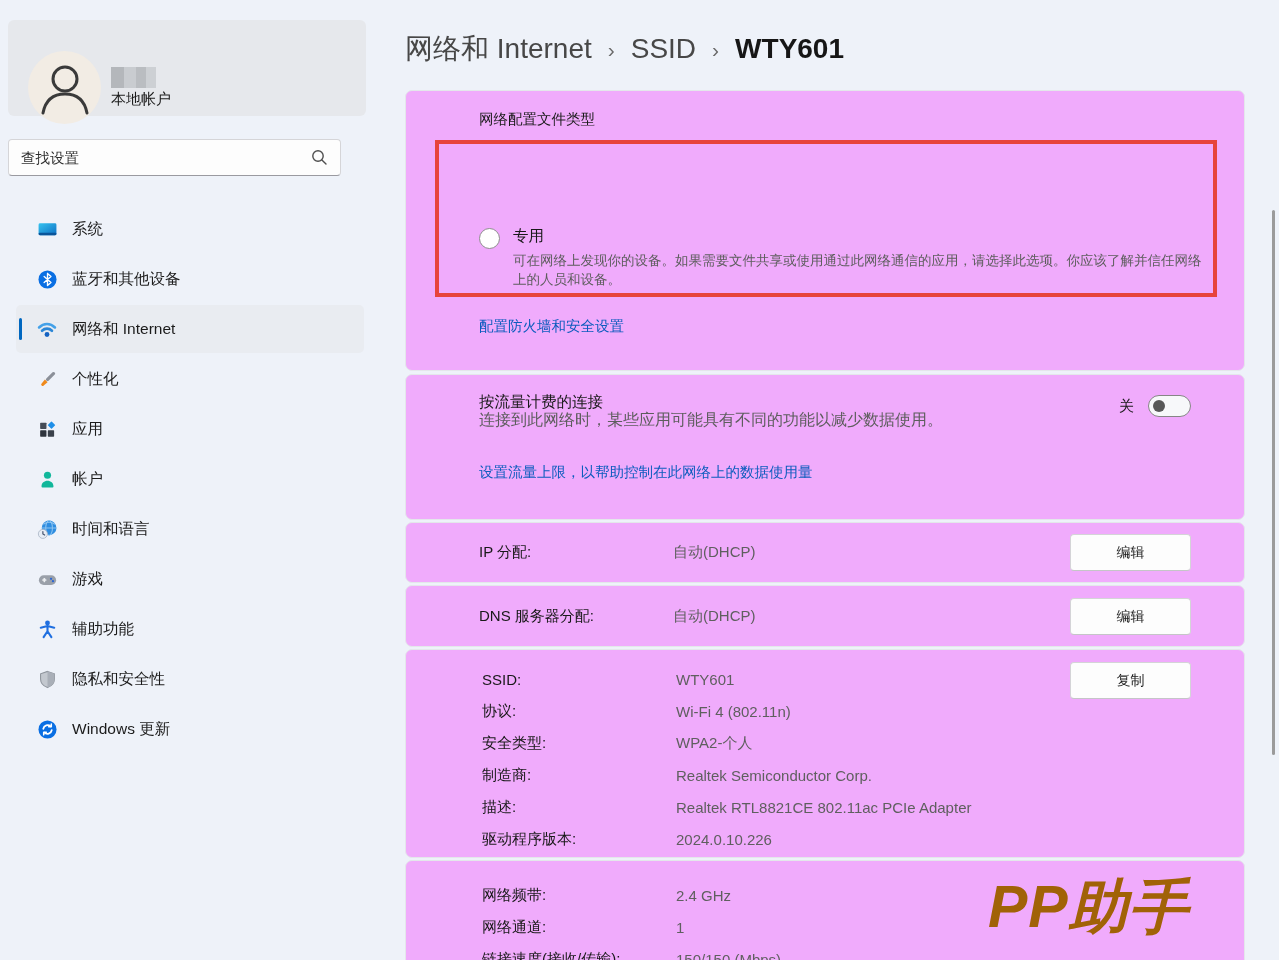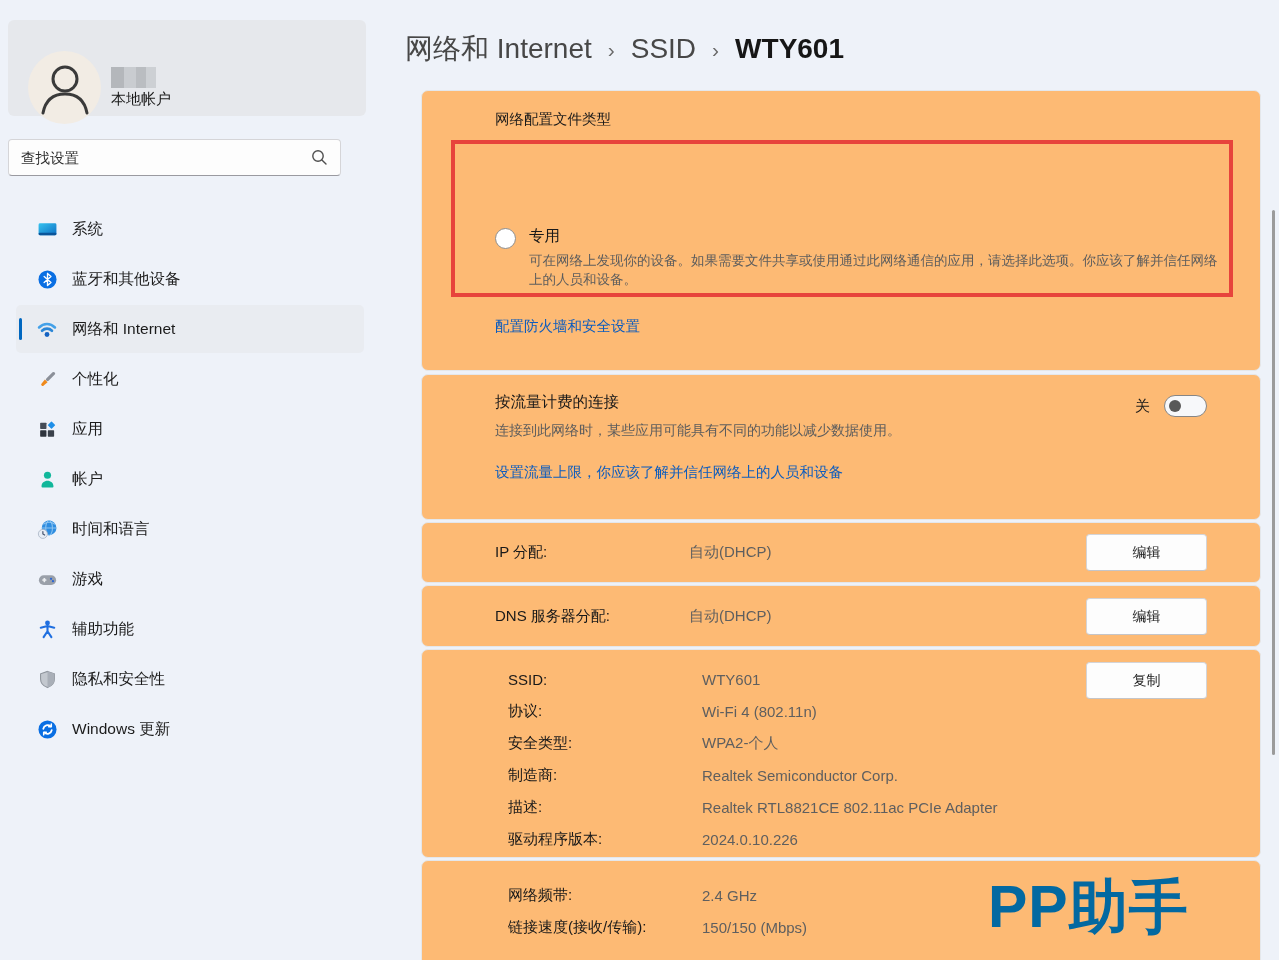--- a/index.html
+++ b/index.html
@@ -31,22 +31,22 @@
   .nav-item .accent { position:absolute; left:3px; top:13px; width:3px; height:22px; border-radius:2px; background:#0067c0; }
   .nav-icon { width:22px; height:22px; display:flex; align-items:center; justify-content:center; }
   .nav-label { margin-left:14px; font-size:15.5px; color:#1b1b1b; }
 
   
   #breadcrumb { left:405px; top:30px; display:flex; align-items:center; font-size:28px; color:#474747; }
   #breadcrumb .sep { font-size:21px; color:#6a6a6a; margin:2px 16px 0 16px; }
   #breadcrumb .current { color:#161616; font-weight:bold; }
 
   
-  .card { position:absolute; left:405px; width:840px; background:#fdba74;
-    border:1px solid #e4e7eb; border-radius:7px;margin-left:16px; }
+  .card { position:absolute; left:405px; width:840px; background:#f0abfc;
+    border:1px solid #e4e7eb; border-radius:7px; }
   #card-profile-type { top:90px; height:281px; }
   #card-metered { top:374px; height:146px; }
   #card-ip { top:522px; height:61px; }
   #card-dns { top:585px; height:62px; }
   #card-ssid { top:649px; height:209px; }
   #card-band { top:860px; height:150px; }
 
   .section-label { position:absolute; left:73px; top:19px; font-size:14.5px; color:#1a1a1a; }
 
   #red-annotation { position:absolute; left:29px; top:49px; width:782px; height:157px;
@@ -55,41 +55,41 @@
   .radio-option { position:absolute; left:73px; }
   .radio-circle { position:absolute; left:0; top:2px; width:21px; height:21px; border-radius:50%; background:#fff; }
   .radio-circle.on  { border:6px solid #0067c0; }
   .radio-circle.off { border:1px solid #8f8f8f; }
   .radio-label { margin-left:34px; font-size:15.5px; color:#191919; }
   .radio-desc { margin-left:34px; margin-top:5px; font-size:13.5px; color:#5d5d5d; width:692px; line-height:1.38; }
 
   .link { position:absolute; left:73px; font-size:14.5px; color:#0d5cbe; cursor:pointer; }
 
   .card-title { position:absolute; left:73px; top:17px; font-size:15.5px; color:#191919; }
-  .card-desc  { position:absolute; left:73px; top:47px; font-size:14px; color:#5d5d5d; }
+  .card-desc  { position:absolute; left:73px; top:35px; font-size:16px; color:#5d5d5d; }
 
   #toggle-group { position:absolute; right:53px; top:20px; display:flex; align-items:center; gap:14px; }
   #toggle-label { font-size:15px; color:#191919; }
   #toggle { width:43px; height:22px; border:1px solid #868686; border-radius:11px; background:#f7f8fa; position:relative; cursor:pointer; }
   #toggle .knob { position:absolute; left:4px; top:4px; width:12px; height:12px; border-radius:50%; background:#585858; }
 
   .row-line { position:absolute; left:73px; top:0; bottom:0; display:flex; align-items:center; }
   .row-label { width:194px; font-size:15px; color:#191919; }
   .row-value { font-size:15px; color:#5f5f5f; }
 
   .btn { position:absolute; right:53px; width:121px; height:37px; background:#fdfdfd;
     border:1px solid #d4d4d7; border-bottom-color:#c5c5c8; border-radius:4px;
     font-size:14px; color:#1a1a1a; font-family:inherit; cursor:pointer; display:flex; align-items:center; justify-content:center; }
 
-  .stack { position:absolute; left:86px; }
+  .stack { position:absolute; left:76px; }
   .stack .srow { height:32px; display:flex; align-items:center; }
 
   
   #scrollbar { right:4px; top:210px; width:3px; height:545px; background:#9b9b9b; border-radius:2px; }
-  #watermark { left:988px; top:868px; font-size:59px; font-weight:bold; color:#0369a1; letter-spacing:1px; z-index:9; }
+  #watermark { left:988px; top:868px; font-size:59px; font-weight:bold; color:#a16207; letter-spacing:1px; z-index:9;font-style:italic; }
 </style>
 </head>
 <body>
 
 <div class="abs" id="profile-card">
   <div class="abs" id="avatar">
     <svg width="72" height="72" viewBox="0 0 72 72">
       <circle cx="36" cy="27" r="12" fill="none" stroke="#3a3a3a" stroke-width="3"></circle>
       <path d="M14 61 c2.5-13 10.5-19 22-19 s19.5 6 22 19" fill="none" stroke="#3a3a3a" stroke-width="3" stroke-linecap="round"></path>
     </svg>
@@ -265,21 +265,21 @@
 
 <section class="card" id="card-metered">
   <div class="card-title">按流量计费的连接</div>
   <div class="card-desc">连接到此网络时，某些应用可能具有不同的功能以减少数据使用。</div>
   <div id="toggle-group">
     <span id="toggle-label">关</span>
     <div id="toggle">
         <span class="knob"></span>
       </div>
   </div>
-  <a class="link" style="top:88px;">设置流量上限，你应该了解并信任网络上的人员和设备</a>
+  <a class="link" style="top:88px;">设置流量上限，以帮助控制在此网络上的数据使用量</a>
 </section>
 
 <section class="card" id="card-ip">
   <div class="row-line">
     <span class="row-label">IP 分配:</span>
     <span class="row-value">自动(DHCP)</span>
   </div>
   <button class="btn" style="top:11px;">编辑</button>
 </section>
 
@@ -321,20 +321,24 @@
   <button class="btn" style="top:12px;">复制</button>
 </section>
 
 <section class="card" id="card-band">
   <div class="stack" style="top:18px;">
     <div class="srow">
       <span class="row-label">网络频带:</span>
       <span class="row-value">2.4 GHz</span>
     </div>
     <div class="srow">
+      <span class="row-label">网络通道:</span>
+      <span class="row-value">1</span>
+    </div>
+    <div class="srow">
       <span class="row-label">链接速度(接收/传输):</span>
       <span class="row-value">150/150 (Mbps)</span>
     </div>
   </div>
 </section>
 
 <div class="abs" id="scrollbar"></div>
 <div class="abs" id="watermark">PP助手</div>
 
 </body></html>

